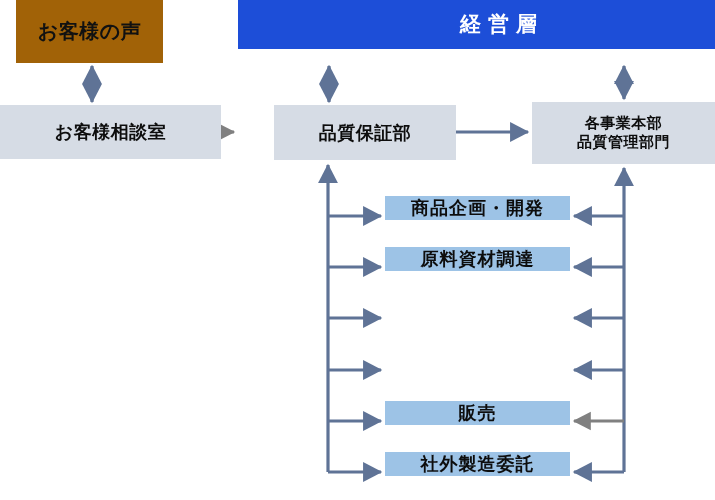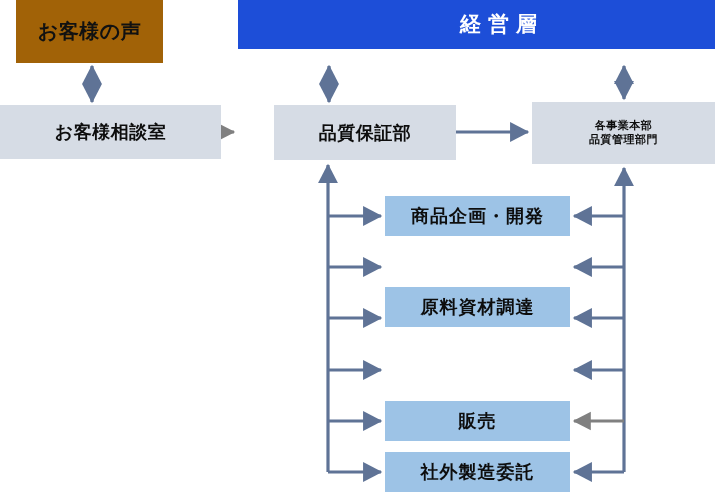--- a/index.html
+++ b/index.html
@@ -54,31 +54,31 @@
     font-size: 18px;
   }
   .node.consult {
     left: 0px; top: 105px; width: 221px; height: 54px;
   }
   .node.qa-dept {
     left: 238px; top: 105px; width: 182px; height: 55px; margin-left: 36px;
   }
   .node.biz-units {
     left: 532px; top: 102px; width: 183px; height: 62px;
-    font-size: 11px;
+    font-size: 15px;
     line-height: 1.3;
   }
   .node.process {
-    left: 385px; width: 185px; height: 40px;
+    left: 385px; width: 185px; height: 24px;
     background: #9dc3e6;
     font-size: 18px;
     letter-spacing: 1px;
   }
   .p1 { top: 196px; }
-  .p2 { top: 247px; margin-top: 40px; }
+  .p2 { top: 247px; }
   .p3 { top: 298px; }
   .p4 { top: 350px; }
   .p5 { top: 401px; }
   .p6 { top: 452px; }
 
   svg#wires {
     position: absolute;
     left: 0; top: 0;
     width: 715px;
     height: 500px;

